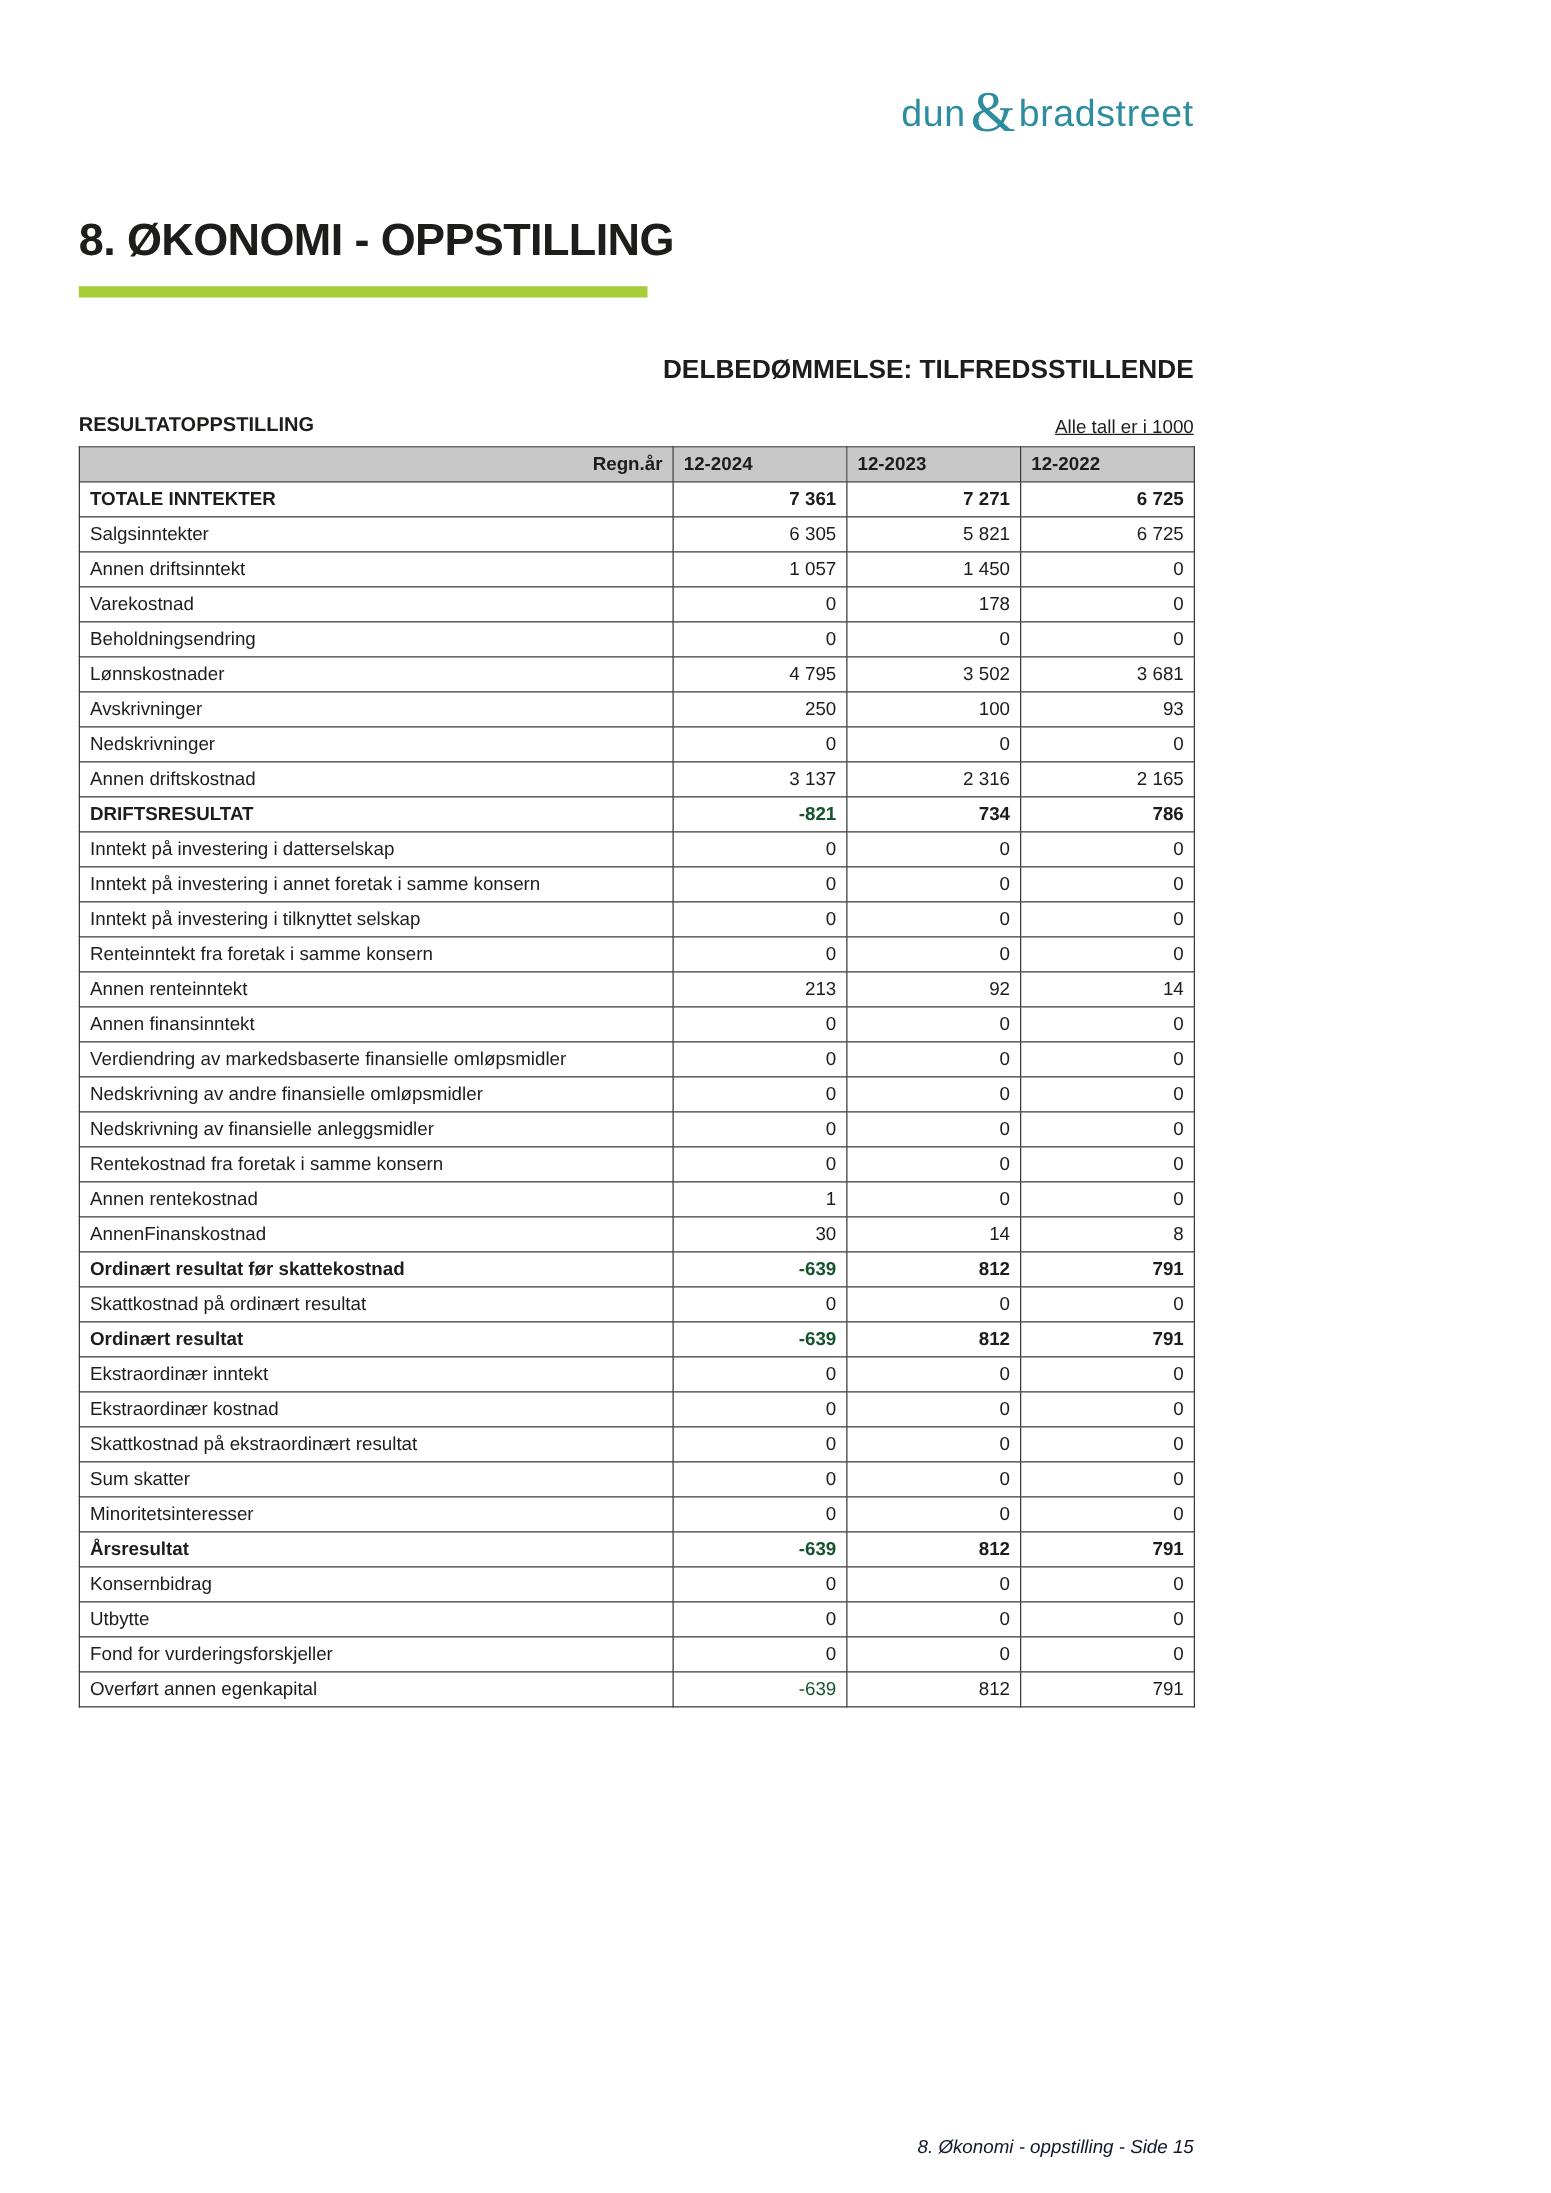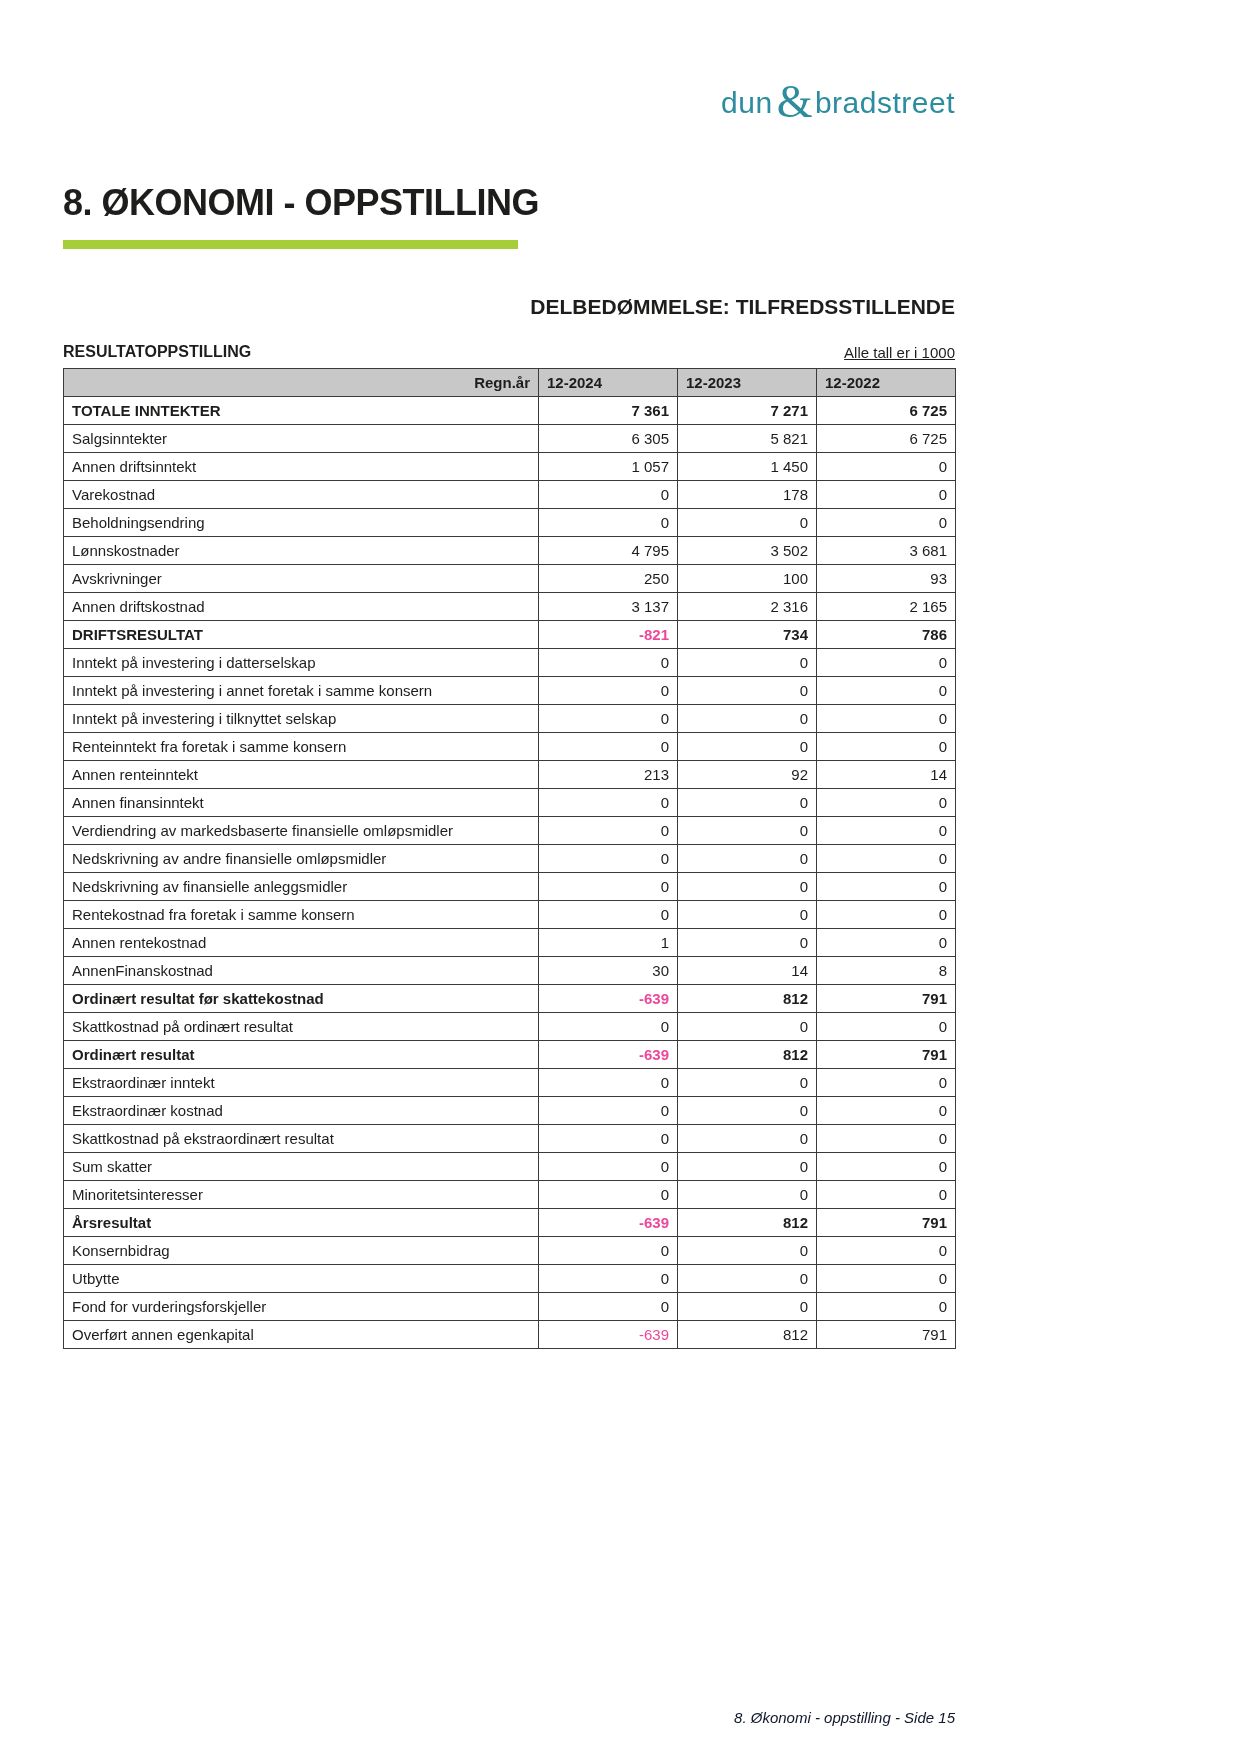--- a/index.html
+++ b/index.html
@@ -11,21 +11,21 @@
   .page {
     position: relative;
     width: 1241px;
     height: 1754px;
     background: #ffffff;
     overflow: hidden;
   }
   .content {
     position: absolute;
     left: 63px;
-    top: 12px;
+    top: 0;
     width: 892px;
   }
 
   
   .logo-row {
     margin-top: 68px;
     display: flex;
     justify-content: flex-end;
     align-items: baseline;
   }
@@ -98,21 +98,21 @@
   table.results col.label-col { width: 475px; }
   table.results col.num-col { width: 139px; }
   table.results thead th {
     background: #c8c8c8;
     font-weight: 700;
     text-align: right;
   }
   table.results thead th.num { text-align: left; }
   table.results td.num { text-align: right; }
   table.results tr.bold td { font-weight: 700; }
-  table.results td.neg { color: #ec4899; padding-left: 19px; }
+  table.results td.neg { color: #14532d; padding-left: 19px; }
 
   
   .footer {
     position: absolute;
     right: 286px;
     bottom: 28px;
     font-size: 15px;
     color: #0f172a;
     font-style: italic;
   }
@@ -193,20 +193,26 @@
             <td class="num">3 502</td>
             <td class="num">3 681</td>
           </tr>
           <tr>
             <td>Avskrivninger</td>
             <td class="num">250</td>
             <td class="num">100</td>
             <td class="num">93</td>
           </tr>
           <tr>
+            <td>Nedskrivninger</td>
+            <td class="num">0</td>
+            <td class="num">0</td>
+            <td class="num">0</td>
+          </tr>
+          <tr>
             <td>Annen driftskostnad</td>
             <td class="num">3 137</td>
             <td class="num">2 316</td>
             <td class="num">2 165</td>
           </tr>
           <tr class="bold">
             <td>DRIFTSRESULTAT</td>
             <td class="num neg">-821</td>
             <td class="num">734</td>
             <td class="num">786</td>

